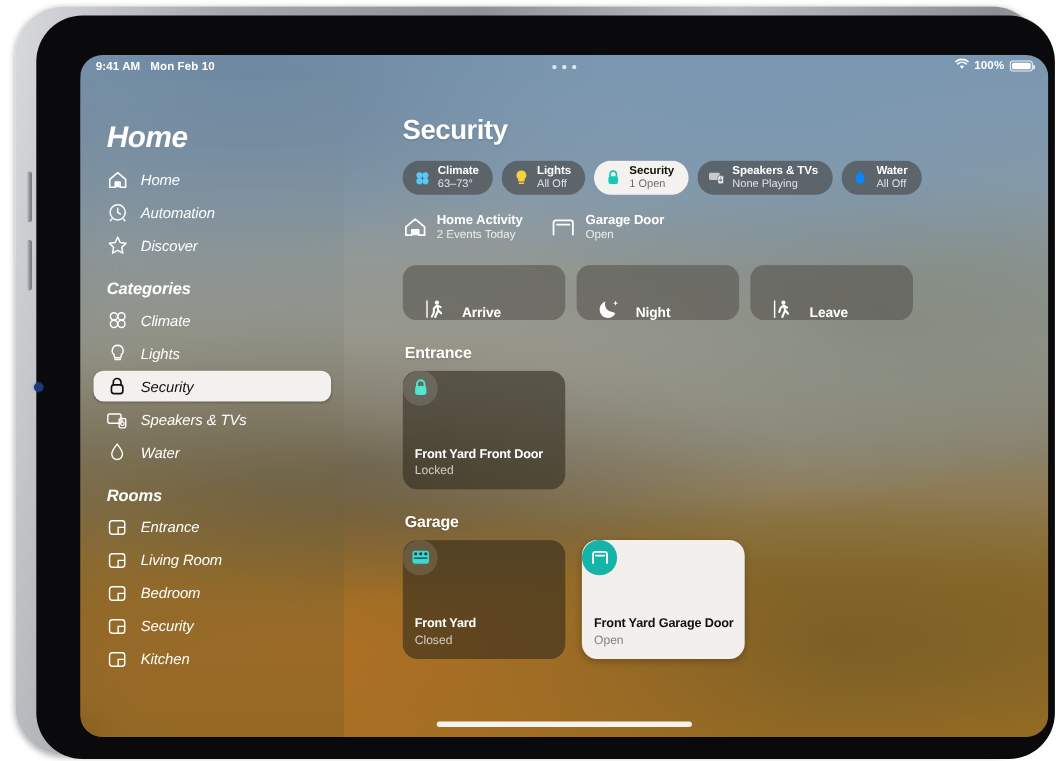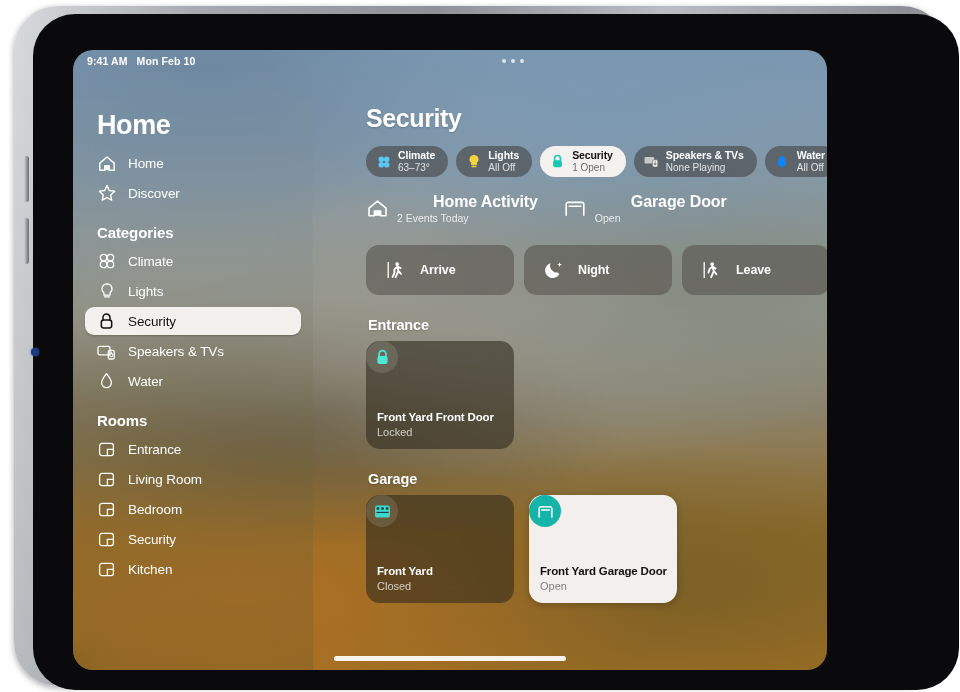--- a/index.html
+++ b/index.html
@@ -29,21 +29,21 @@
   }
   .side-btn.b1{ top:150px; height:46px; }
   .side-btn.b2{ top:212px; height:46px; }
   .blue-dot{
     position:absolute; left:17px; top:342px; width:8px; height:8px;
     border-radius:50%; background:#1b3a78; box-shadow:0 0 2px #2d5fbd;
   }
 
   
   .screen{
-    position:absolute; left:40px; top:36px; width:754px; height:620px;
+    position:absolute; left:40px; top:36px; width:880px; height:620px;
     border-radius:20px; overflow:hidden;
     background:
       radial-gradient(ellipse 70% 46% at 70% 6%,  rgba(123,152,178,.95) 0%, rgba(123,152,178,0) 62%),
       radial-gradient(ellipse 60% 40% at 18% 4%,  rgba(108,134,158,.92) 0%, rgba(108,134,158,0) 65%),
       radial-gradient(ellipse 90% 36% at 50% 44%, rgba(150,150,140,.85) 0%, rgba(150,150,140,0) 70%),
       radial-gradient(ellipse 60% 34% at 82% 40%, rgba(120,131,120,.85) 0%, rgba(120,131,120,0) 70%),
       radial-gradient(ellipse 60% 28% at 30% 60%, rgba(92,78,52,.80) 0%, rgba(92,78,52,0) 72%),
       radial-gradient(ellipse 80% 34% at 22% 88%, rgba(176,112,36,.95) 0%, rgba(176,112,36,0) 72%),
       radial-gradient(ellipse 70% 30% at 78% 86%, rgba(120,94,38,.92) 0%, rgba(120,94,38,0) 74%),
       linear-gradient(180deg,#7a97b1 0%, #8a9aa4 22%, #9a9a8e 42%, #8c8168 58%, #8f6d2a 78%, #9e6f22 100%);
@@ -81,20 +81,21 @@
   
   .sidebar{
     position:absolute; left:0; top:22px; width:240px; height:598px;
     padding:38px 0 0 0; overflow:hidden;
     background:linear-gradient(180deg,
       rgba(120,145,166,.30) 0%,
       rgba(128,137,132,.26) 34%,
       rgba(110,100,62,.26) 62%,
       rgba(104,88,40,.28) 100%);
     backdrop-filter:blur(14px);
+    font-style:italic;
   }
   .side-title{
     color:#fff; font-size:27px; font-weight:bold; letter-spacing:-.4px;
     margin:0 0 8px 24px;
   }
   .side-group{
     color:#fff; font-size:15px; font-weight:bold; letter-spacing:-.1px;
     margin:17px 0 6px 24px;
   }
   .side-row{
@@ -139,31 +140,31 @@
   .pill .pico{ width:15px; height:15px; flex:0 0 15px; display:flex; align-items:center; justify-content:center; }
   .pill .ptxt{ line-height:1.12; }
   .pill .pt1{ font-size:10.5px; font-weight:bold; letter-spacing:-.1px; display:block; }
   .pill .pt2{ font-size:10px; opacity:.82; display:block; }
   .pill.sel .pt2{ opacity:.62; }
 
   
   .statusrow{ display:flex; gap:26px; align-items:center; margin-top:16px; }
   .statusitem{ display:flex; align-items:center; gap:9px; color:#fff; }
   .statusitem .sico{ width:22px; height:22px; display:flex; align-items:center; justify-content:center; }
-  .statusitem .st1{ font-size:16px; font-weight:bold; display:block; letter-spacing:-.1px;margin-left:36px; }
+  .statusitem .st1{ font-size:12px; font-weight:bold; display:block; letter-spacing:-.1px; }
   .statusitem .st2{ font-size:10.5px; opacity:.82; display:block; }
   .statusitem .stxt{ line-height:1.18; }
 
   
   .scenes{ display:flex; gap:10px; margin-top:21px; }
   .scene{
     width:148px; height:50px; border-radius:13px;
     background:rgba(86,84,78,.60);
     backdrop-filter:blur(8px);
-    display:flex; align-items:center; gap:14px; padding-left:20px;
+    display:flex; align-items:flex-end; gap:14px; padding-left:20px;
     color:#fff;
   }
   .scene .scico{ width:20px; height:20px; display:flex; align-items:center; justify-content:center; }
   .scene .sclbl{ font-size:12.5px; font-weight:bold; letter-spacing:-.1px; }
 
   
   .sec-title{
     color:#fff; font-size:14.5px; font-weight:bold; letter-spacing:-.15px;
     margin:22px 0 8px 2px; text-shadow:0 1px 2px rgba(0,0,0,.2);
   }
@@ -239,20 +240,30 @@
           <div class="side-row">
             <span class="ico">
               <svg width="18" height="17" viewBox="0 0 18 17">
                 <path d="M9 2 L16.2 8.1 V15.2 H11.2 V10.6 H6.8 V15.2 H1.8 V8.1 Z" fill="none" stroke="#fff" stroke-width="1.45" stroke-linejoin="round"></path>
                 <rect x="7.2" y="10.6" width="3.6" height="4.6" fill="#fff"></rect>
               </svg>
             </span>
             <span class="lbl">Home</span>
           </div>
 
+          <div class="side-row">
+            <span class="ico">
+              <svg width="18" height="18" viewBox="0 0 18 18">
+                <circle cx="9" cy="9" r="6.9" fill="none" stroke="#fff" stroke-width="1.35"></circle>
+                <path d="M9 5.2 V9 L11.5 10.6" fill="none" stroke="#fff" stroke-width="1.35" stroke-linecap="round" stroke-linejoin="round"></path>
+                <path d="M3.6 15.4 L2.4 16.6 M14.4 15.4 L15.6 16.6" stroke="#fff" stroke-width="1.35" stroke-linecap="round"></path>
+              </svg>
+            </span>
+            <span class="lbl">Automation</span>
+          </div>
 
           <div class="side-row">
             <span class="ico">
               <svg width="18" height="18" viewBox="0 0 18 18">
                 <path d="M9 1.6 L11.3 6.5 L16.6 7.2 L12.7 10.9 L13.7 16.2 L9 13.6 L4.3 16.2 L5.3 10.9 L1.4 7.2 L6.7 6.5 Z" fill="none" stroke="#fff" stroke-width="1.35" stroke-linejoin="round"></path>
               </svg>
             </span>
             <span class="lbl">Discover</span>
           </div>
 

